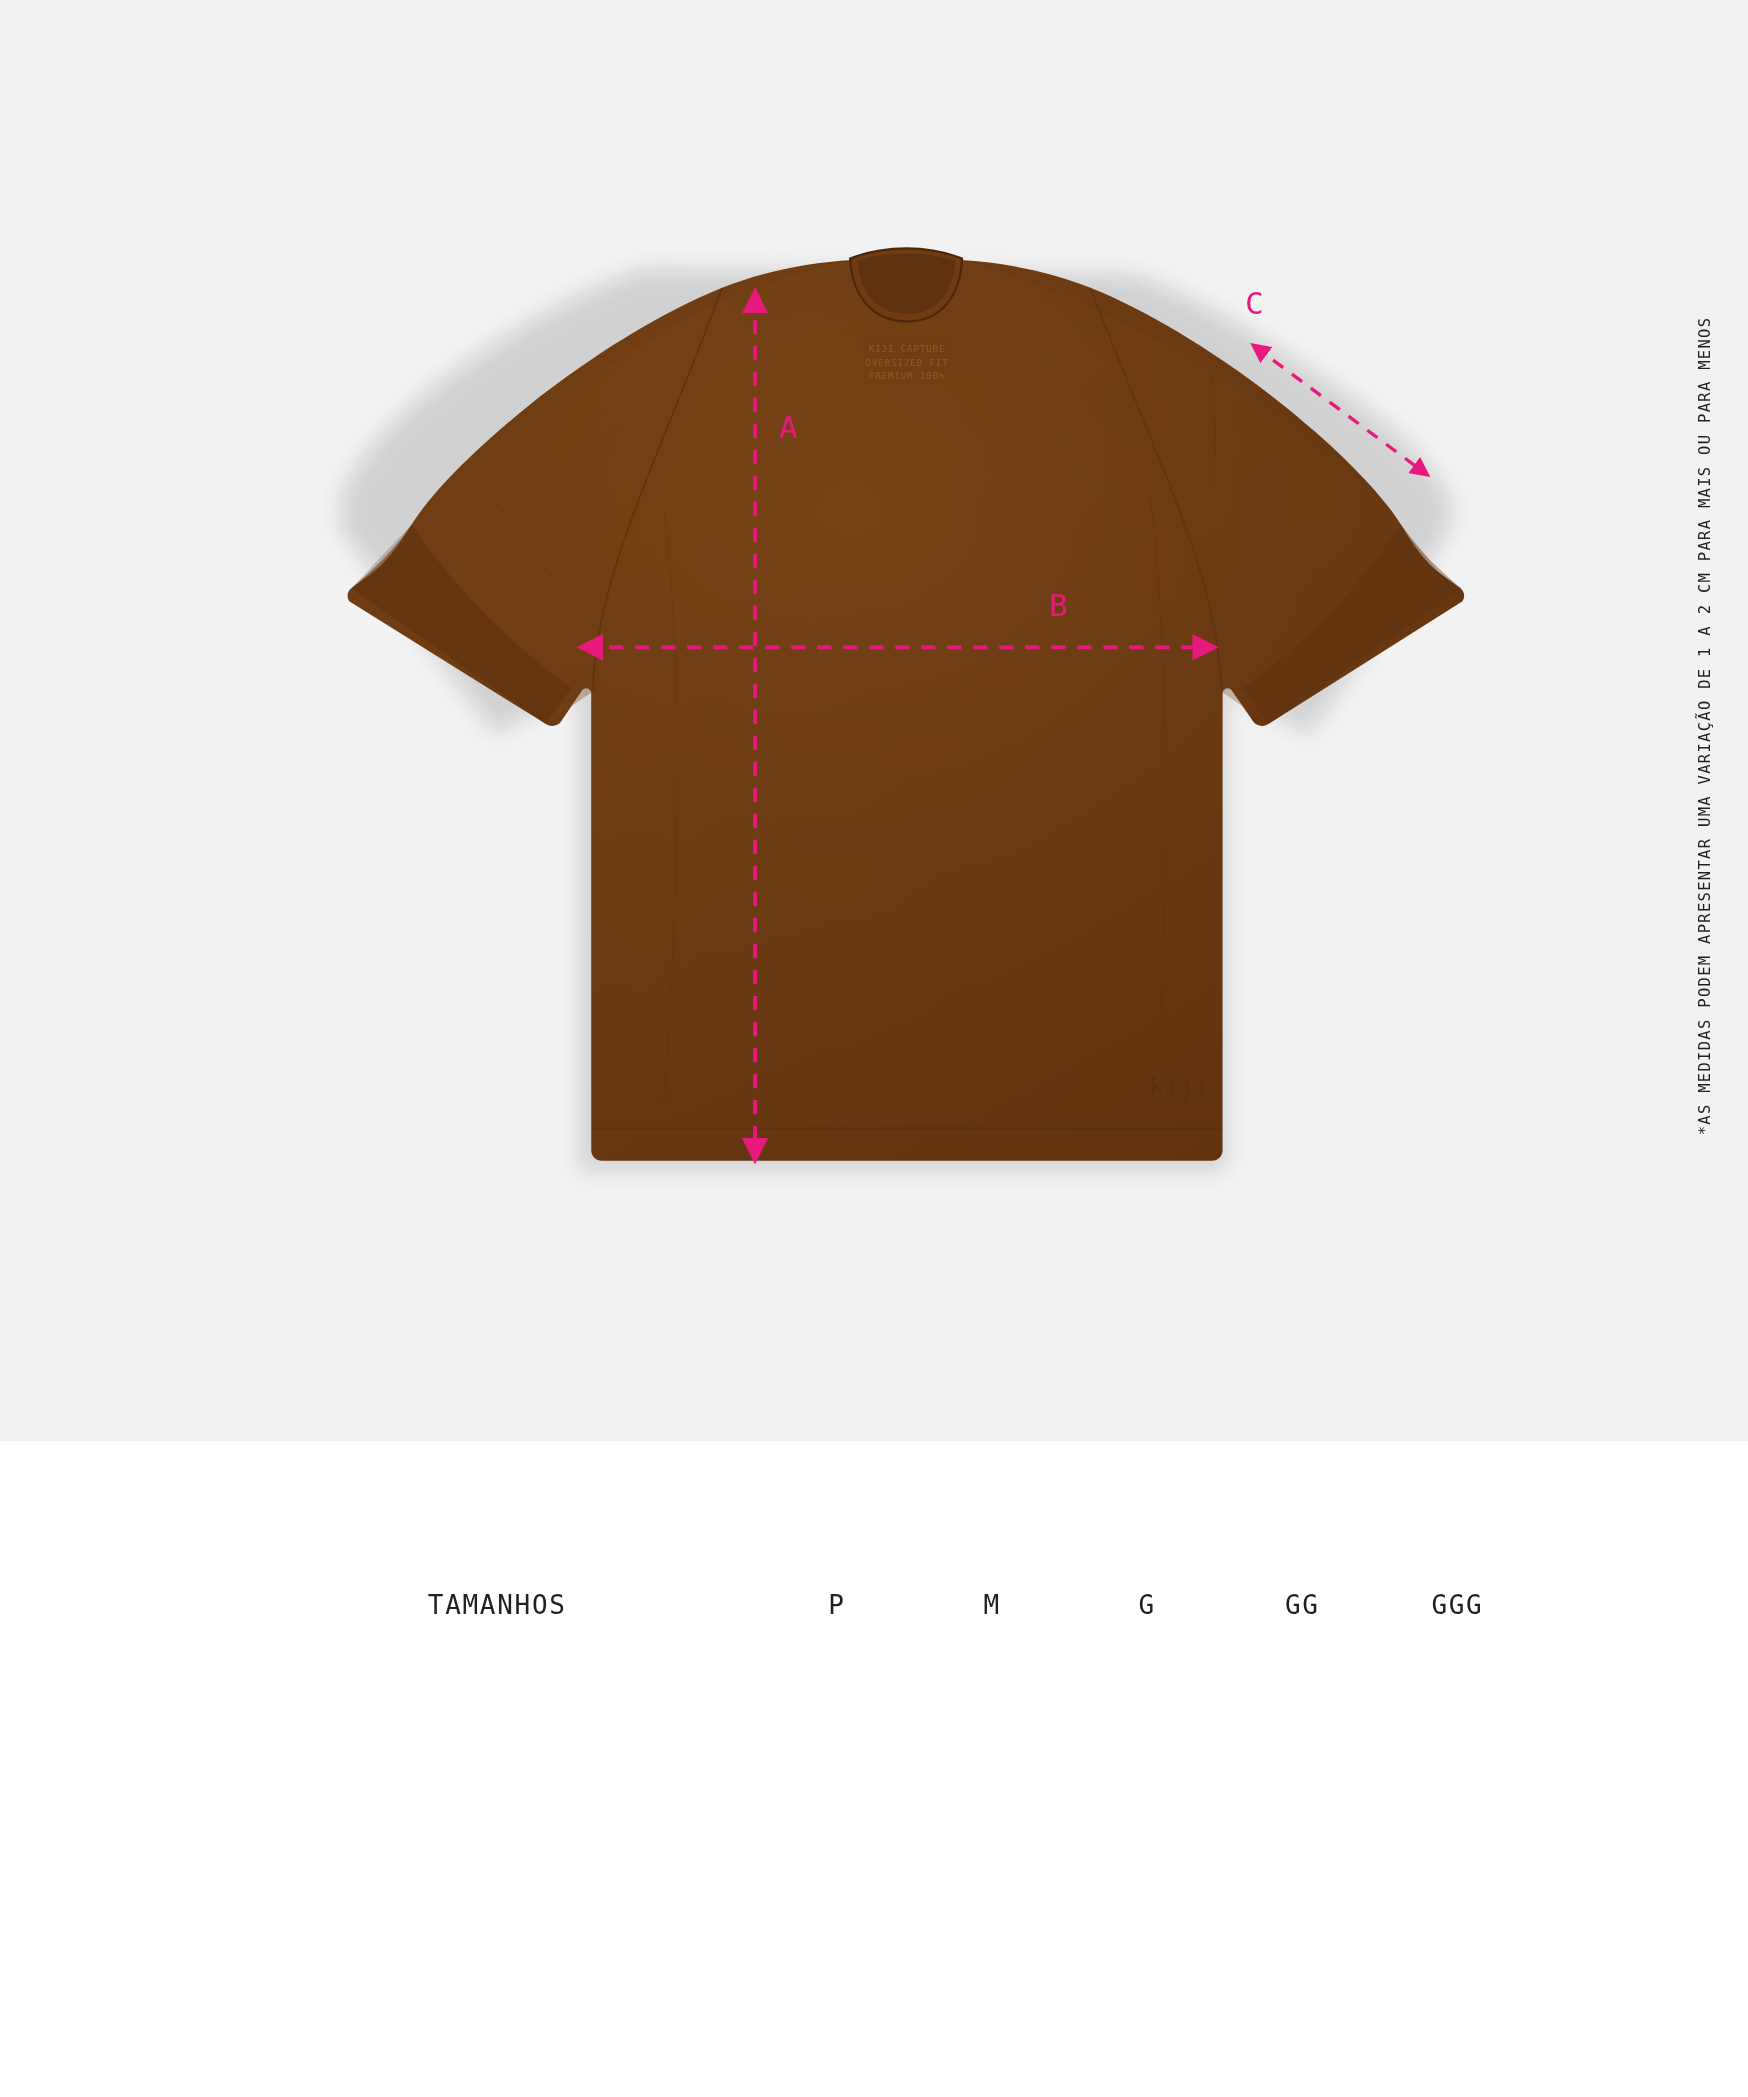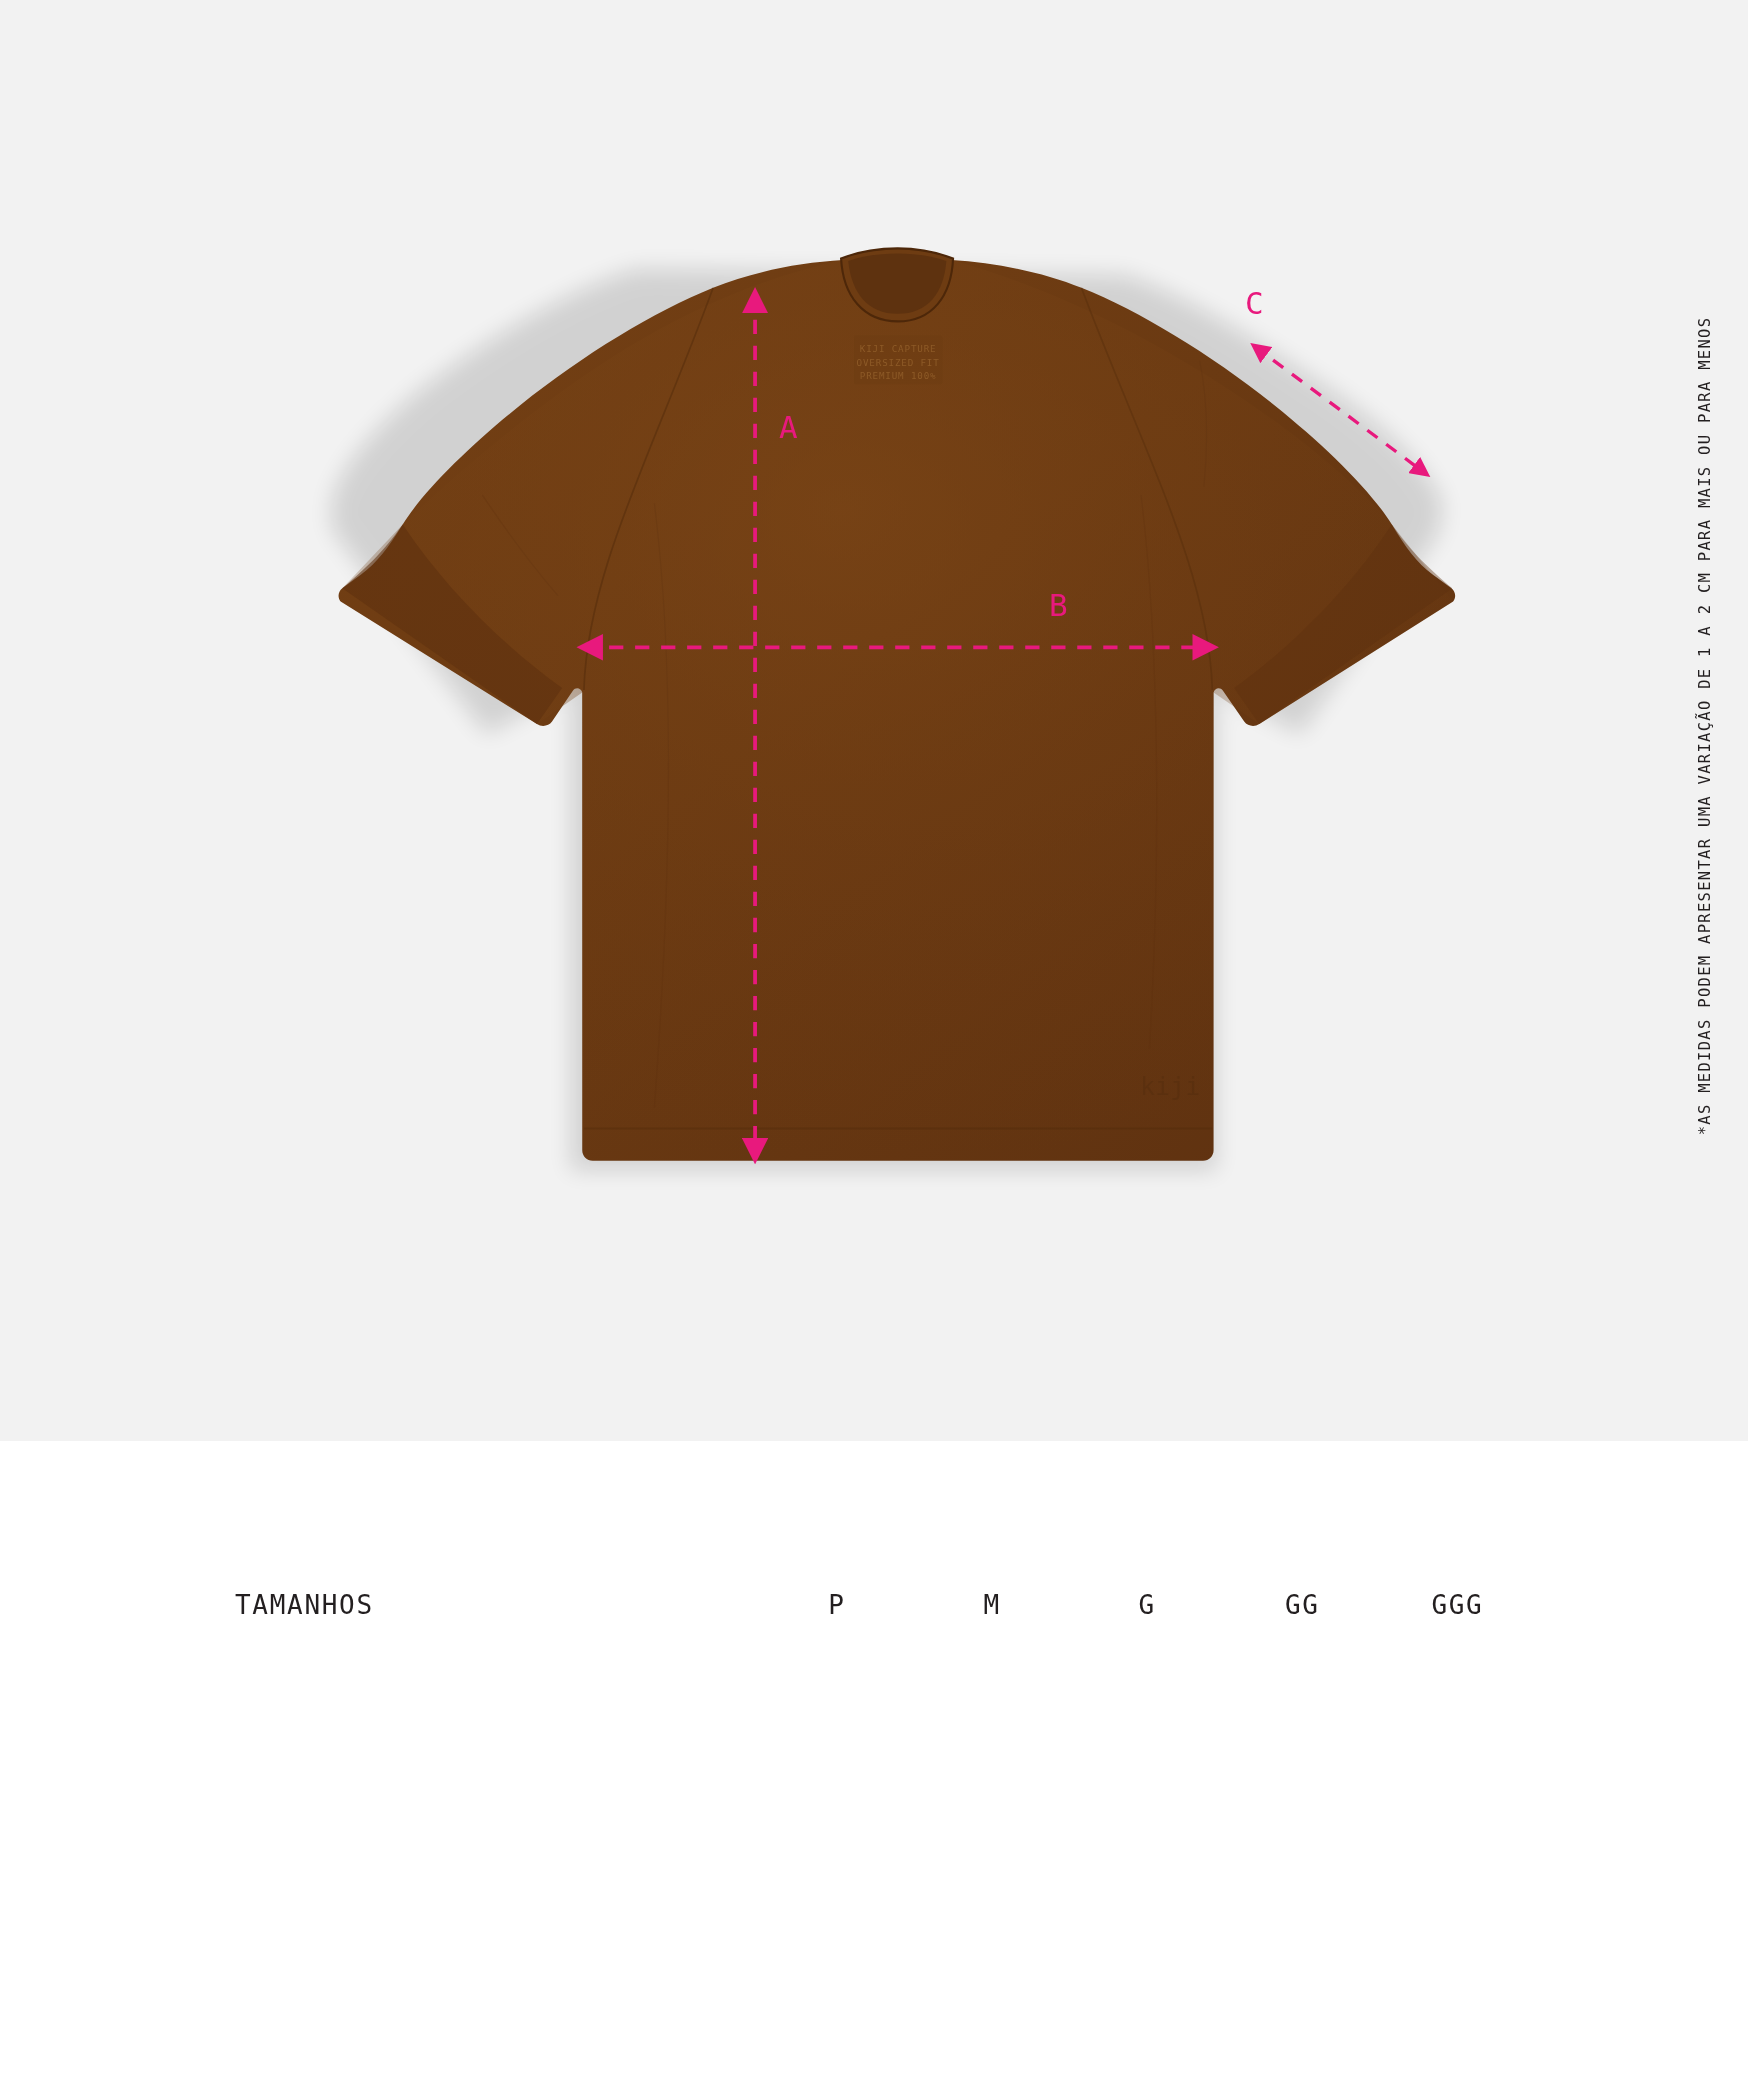--- a/index.html
+++ b/index.html
@@ -28,21 +28,21 @@
     transform-origin:center center;
     white-space:nowrap;
     font-size:15.5px;
     letter-spacing:1.3px;
     color:#231f20;
     font-family:"DejaVu Sans Mono", monospace;
   }
 
   
   #shirt-wrap {
-    position:absolute; left:0; top:0; width:1420px; height:1441px;
+    position:absolute; left:9px; top:0; width:1420px; height:1441px;
   }
   #shirt-svg { position:absolute; left:0; top:0; }
 
   
   #measure-svg { position:absolute; left:0; top:0; }
   .mlabel {
     position:absolute;
     color:#e8197d;
     font-size:31px;
     font-weight:normal;
@@ -65,21 +65,21 @@
     font-family:"DejaVu Sans Mono", monospace;
     color:#231f20;
     font-weight:normal;
     font-size:26px;
     letter-spacing:1.7px;
     text-align:center;
     padding:19px 0;
     white-space:nowrap;
   }
   th.rowhead, td.rowhead {
-    text-align:left;
+    text-align:center;
     width:524px;
   }
   col.c-label { width:524px; }
   col.c-size  { width:155px; }
 </style>
 </head>
 <body>
 
 <div id="hero">
 

